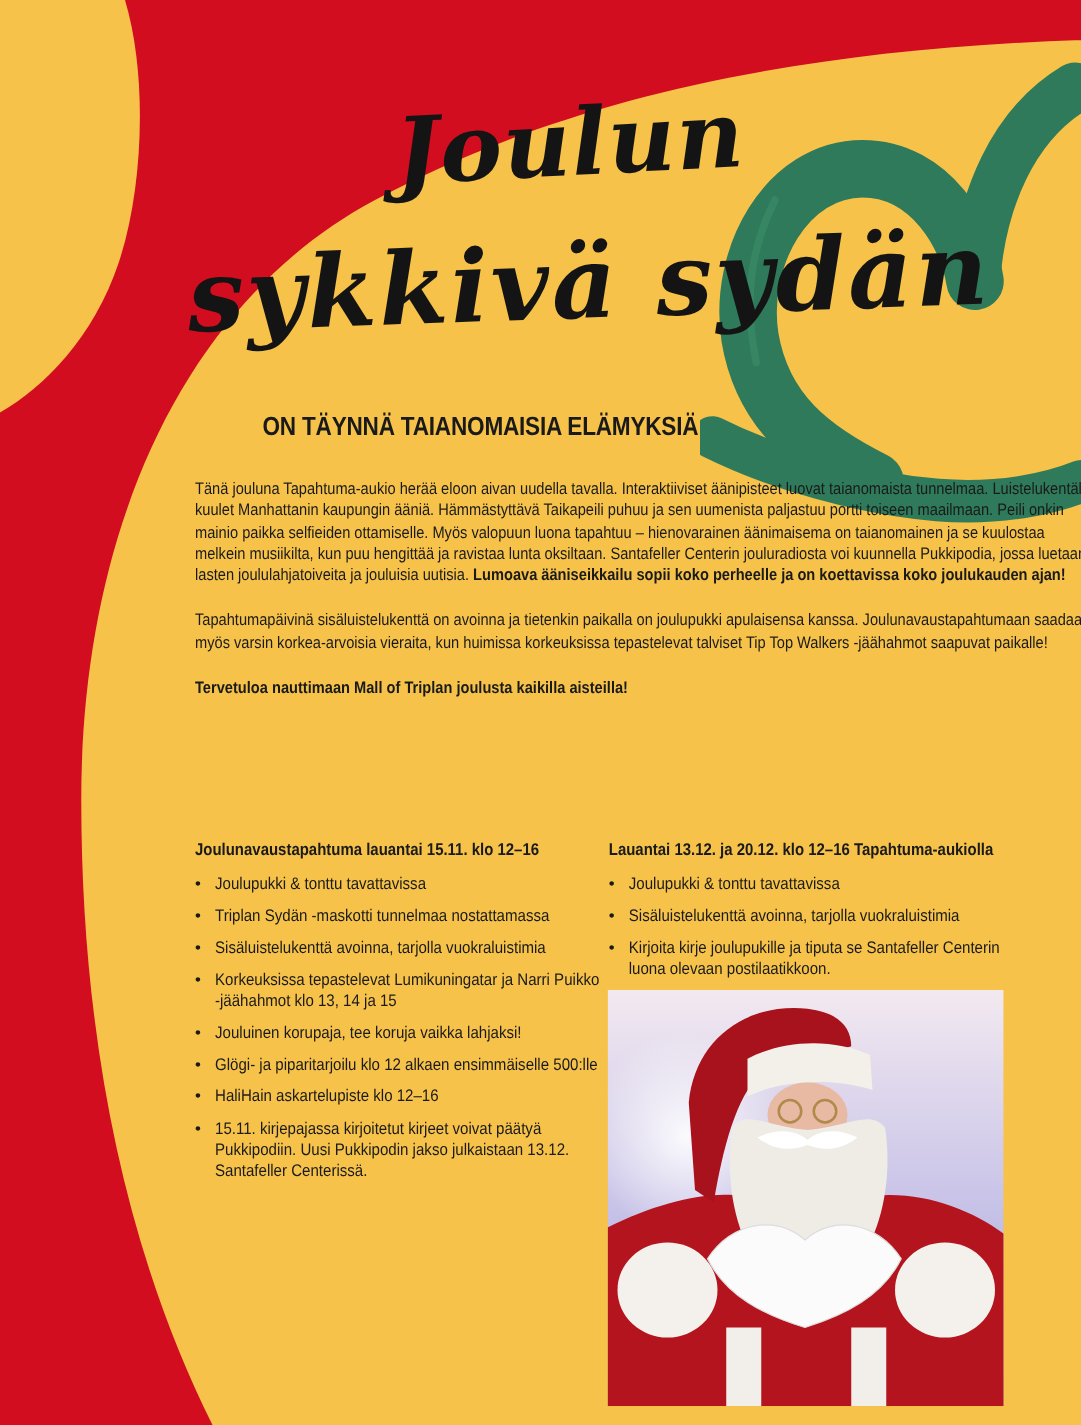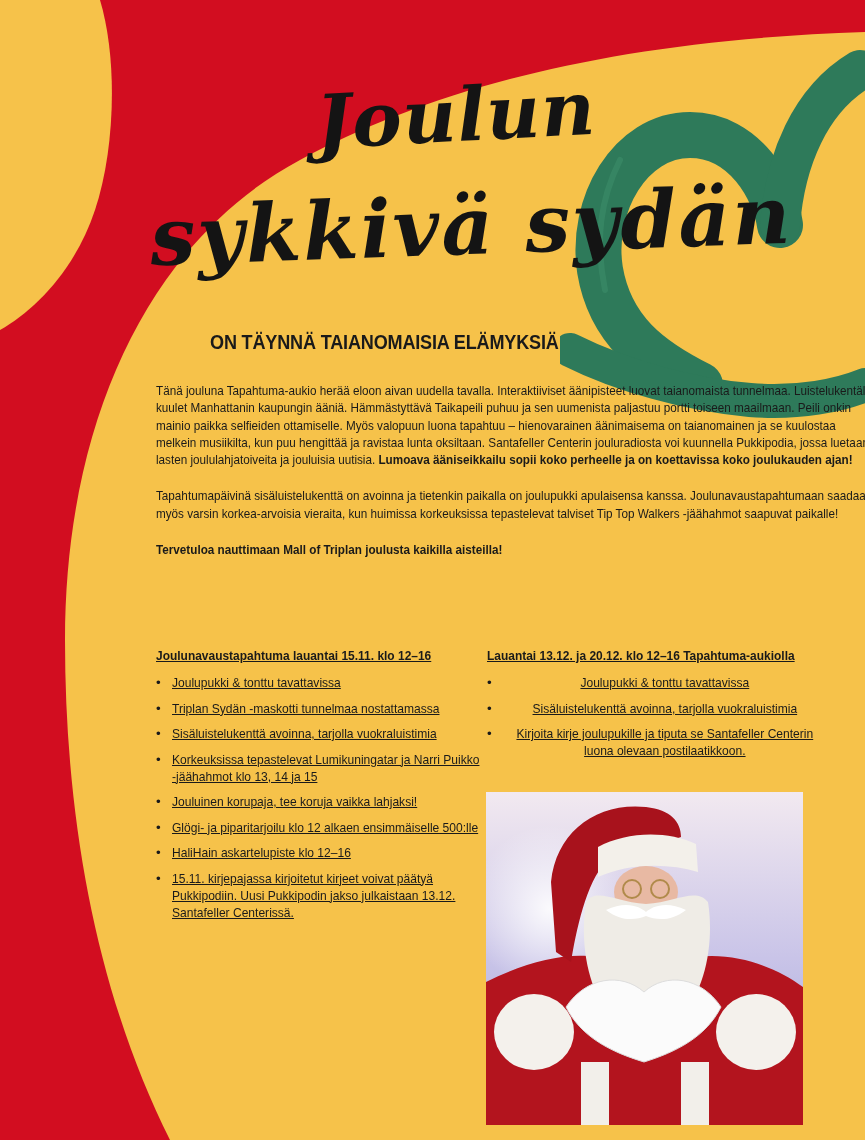--- a/index.html
+++ b/index.html
@@ -8,23 +8,23 @@
   .bg-svg { position: absolute; left: 0; top: 0; width: 865px; height: 1140px; z-index: 0; }
   .heart-svg { position: absolute; left: 560px; top: 40px; width: 305px; height: 400px; z-index: 1; }
   .title { position: absolute; z-index: 2; font-family: "DejaVu Serif", serif; font-style: italic; font-weight: bold; color: #141414; letter-spacing: 1px; }
   .title-1 { left: 316px; top: 78px; font-size: 74px; line-height: 1; transform: rotate(-3deg); }
   .title-2 { left: 150px; top: 186px; font-size: 80px; line-height: 1; transform: rotate(-2deg); letter-spacing: 2px; }
   .subtitle { position: absolute; z-index: 2; left: 210px; top: 330px; font-family: "Liberation Sans", sans-serif; font-weight: bold; font-size: 21px; letter-spacing: -0.2px; transform: scaleX(0.86); transform-origin: left top; white-space: nowrap; }
   .content { position: absolute; z-index: 3; left: 156px; top: 382px; width: 720px; font-size: 13.3px; line-height: 17.3px; }
   .content p { margin: 0; transform: scaleX(0.88); transform-origin: left top; width: 818px; }
   .content .gap { height: 19px; }
   .content b { font-weight: bold; }
-  .col { position: absolute; z-index: 3; top: 648px; text-decoration: underline; }
+  .col { position: absolute; z-index: 3; top: 672px; }
   .col-left { left: 156px; width: 330px; }
-  .col-right { left: 487px; width: 340px; text-align: center; }
+  .col-right { left: 487px; width: 340px; }
   .col h3 { margin: 0 0 11px 0; font-size: 13.6px; font-weight: bold; white-space: nowrap; transform: scaleX(0.88); transform-origin: left top; }
   .col ul { list-style: none; margin: 0; padding: 0; }
   .col li { position: relative; padding-left: 16px; margin-bottom: 8.5px; font-size: 13.4px; line-height: 17px; }
   .col li .bullet { position: absolute; left: 0; top: 0; }
   .col li .txt { display: block; transform: scaleX(0.9); transform-origin: left top; width: 111%; }
   .photo { position: absolute; z-index: 3; left: 486px; top: 792px; width: 317px; height: 333px; overflow: hidden; }
   .photo svg { width: 100%; height: 100%; display: block; }
 </style>
 </head>
 <body>

